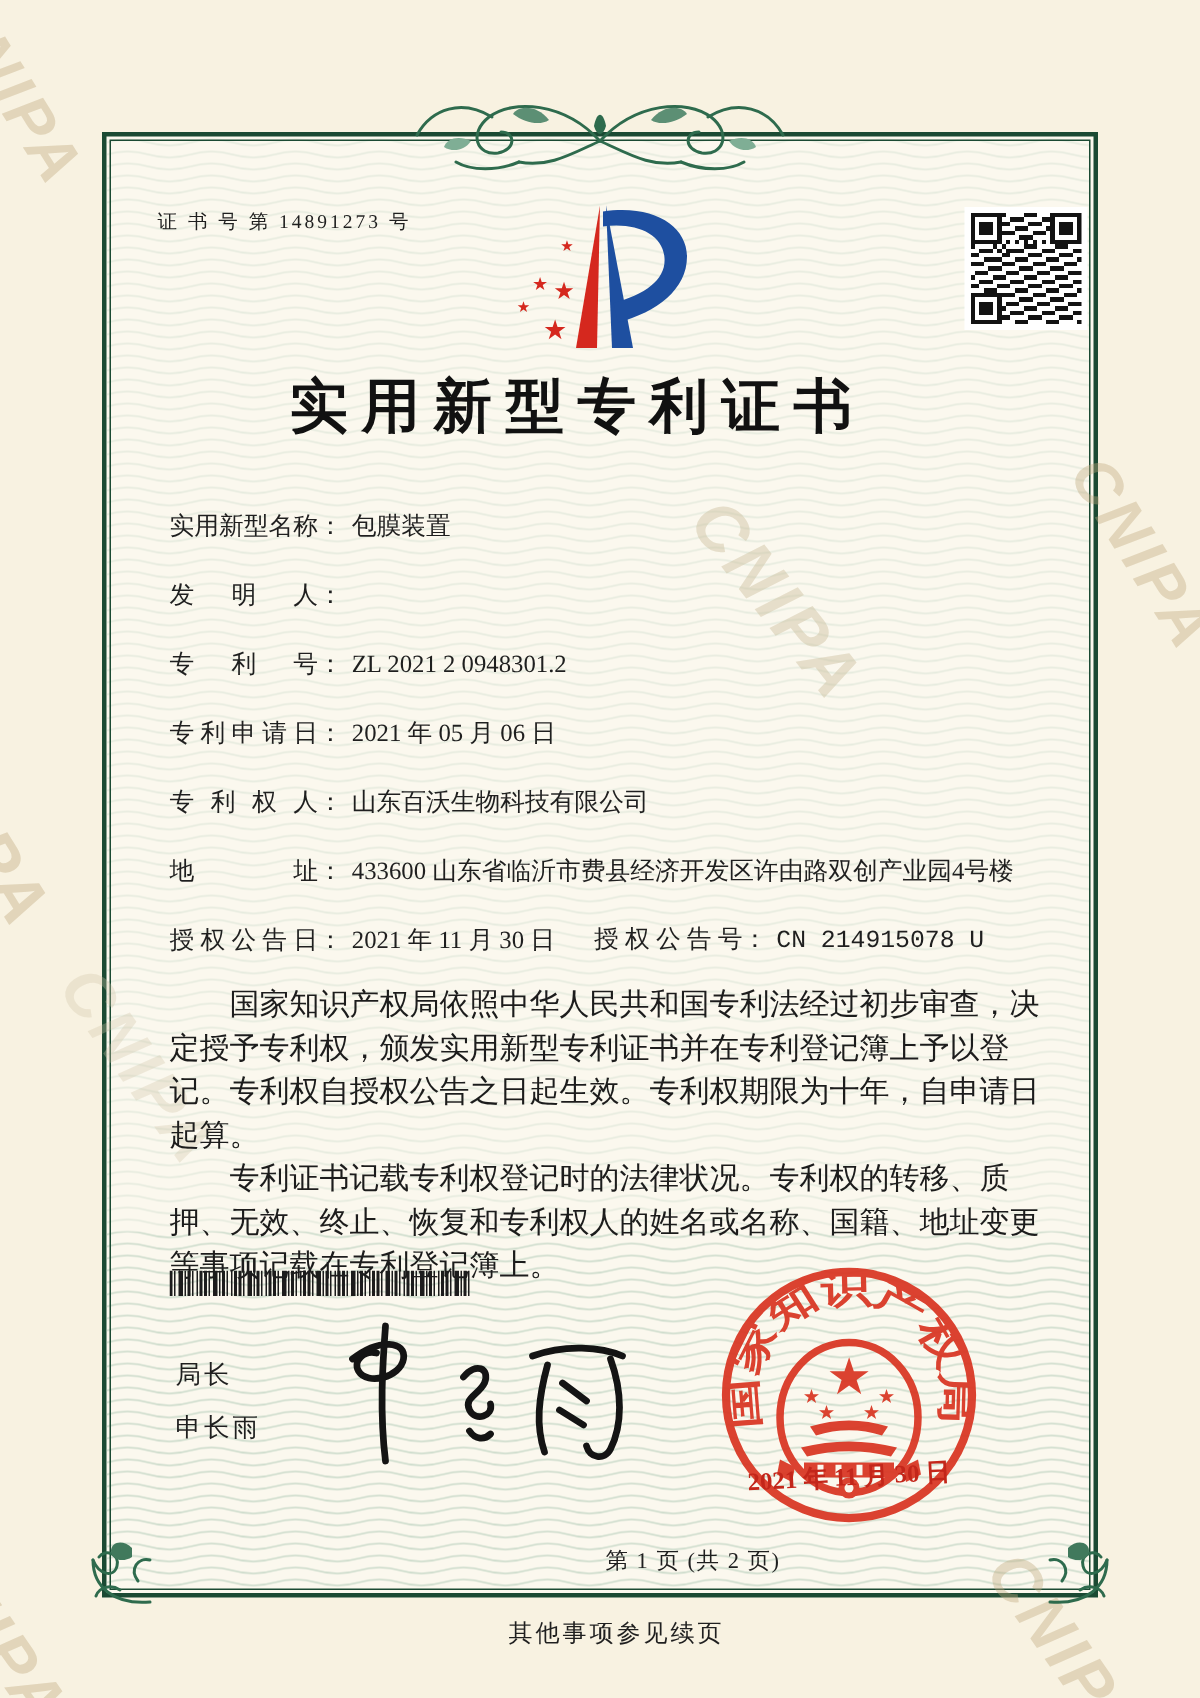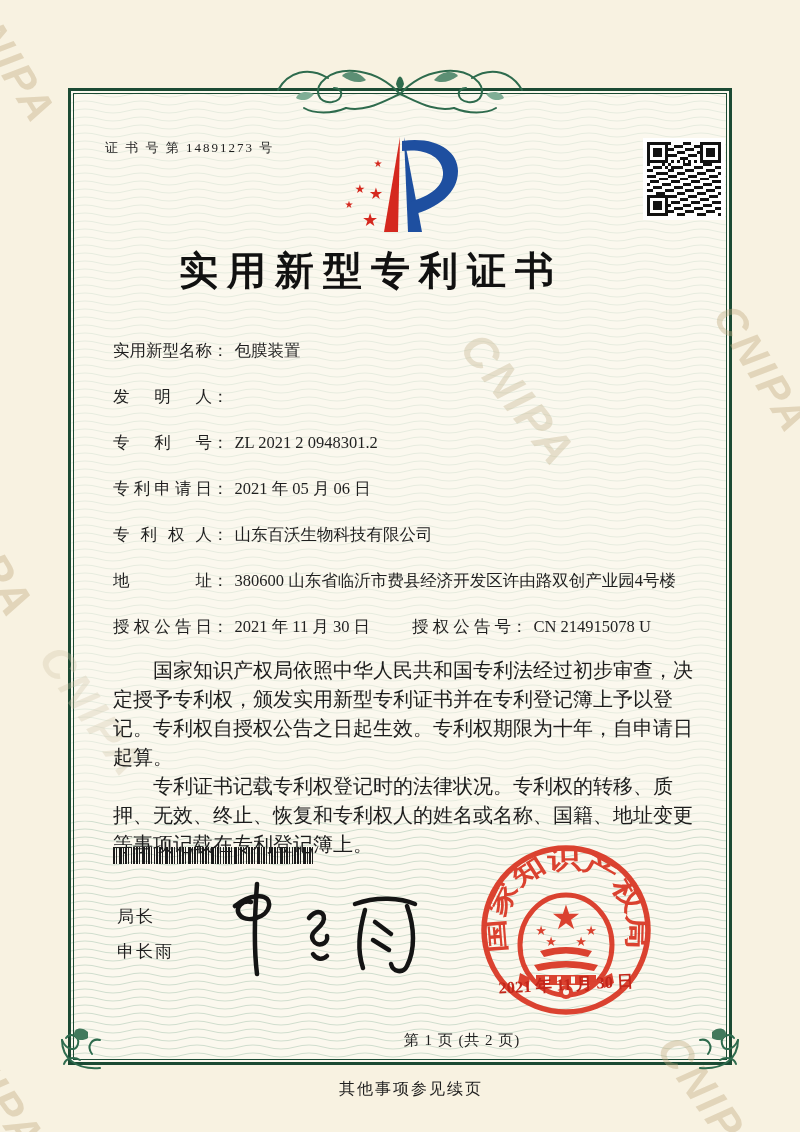--- a/index.html
+++ b/index.html
@@ -26,30 +26,30 @@
   .frame-inner{
     position:absolute;inset:2px;border:1px solid #1b4a33;pointer-events:none;
   }
   .waves{position:absolute;left:0;top:0;}
   
   .certno{left:105px;top:139px;font-size:13px;letter-spacing:2px;z-index:3;}
   .logo{left:338px;top:134px;z-index:3;}
   .qr{left:643px;top:138px;width:82px;height:82px;background:#fff;z-index:3;
       display:flex;align-items:center;justify-content:center;}
   .title{
-    left:3px;top:244px;width:736px;text-align:center;font-size:39px;font-weight:bold;
+    left:17px;top:244px;width:736px;text-align:center;font-size:39px;font-weight:bold;
     letter-spacing:9px;z-index:3;color:#111;
   }
   
   .fields{left:113px;top:338px;width:590px;z-index:3;font-size:16.5px;}
   .frow{display:flex;margin-bottom:20px;line-height:26px;align-items:flex-start;}
   .lbl{display:inline-block;width:99px;text-align:justify;text-align-last:justify;flex:none;}
   .colon{flex:none;}
   .val{flex:1;margin-left:6px;}
-  .pair2{margin-left:42px;display:flex;}
+  .pair2{margin-left:26px;display:flex;font-family:Liberation Mono, monospace;}
   .pair2 .val{flex:none;}
   
   .paras{left:113px;top:656px;width:584px;z-index:3;font-size:20px;line-height:29px;color:#1c1c1c;}
   .paras p{margin:0;text-indent:2em;}
   
   .barcode{left:113px;top:847px;height:17px;z-index:3;}
   .sig-title{left:117px;top:905px;font-size:17px;z-index:3;letter-spacing:2px;
      font-family:"Liberation Sans","DejaVu Sans",sans-serif;text-align:right;}
   .sig-name{left:117px;top:940px;font-size:17px;z-index:3;letter-spacing:2px;
      font-family:"Liberation Sans","DejaVu Sans",sans-serif;}
@@ -474,21 +474,21 @@
     <span class="val">2021 年 05 月 06 日</span>
   </div>
   <div class="frow">
     <span class="lbl">专利权人</span>
       <span class="colon">：</span>
     <span class="val">山东百沃生物科技有限公司</span>
   </div>
   <div class="frow" style="width:566px;font-family:Liberation Serif, serif;">
     <span class="lbl">地址</span>
       <span class="colon">：</span>
-    <span class="val">380600 山东省临沂市费县经济开发区许由路双创产业园4号楼</span>
+    <span class="val">433600 山东省临沂市费县经济开发区许由路双创产业园4号楼</span>
   </div>
   <div class="frow">
     <span class="lbl">授权公告日</span>
       <span class="colon">：</span>
     <span class="val" style="flex:none;">2021 年 11 月 30 日</span>
     <span class="pair2">
       <span class="lbl">授权公告号</span>
         <span class="colon">：</span>
       <span class="val">CN 214915078 U</span>
     </span>

